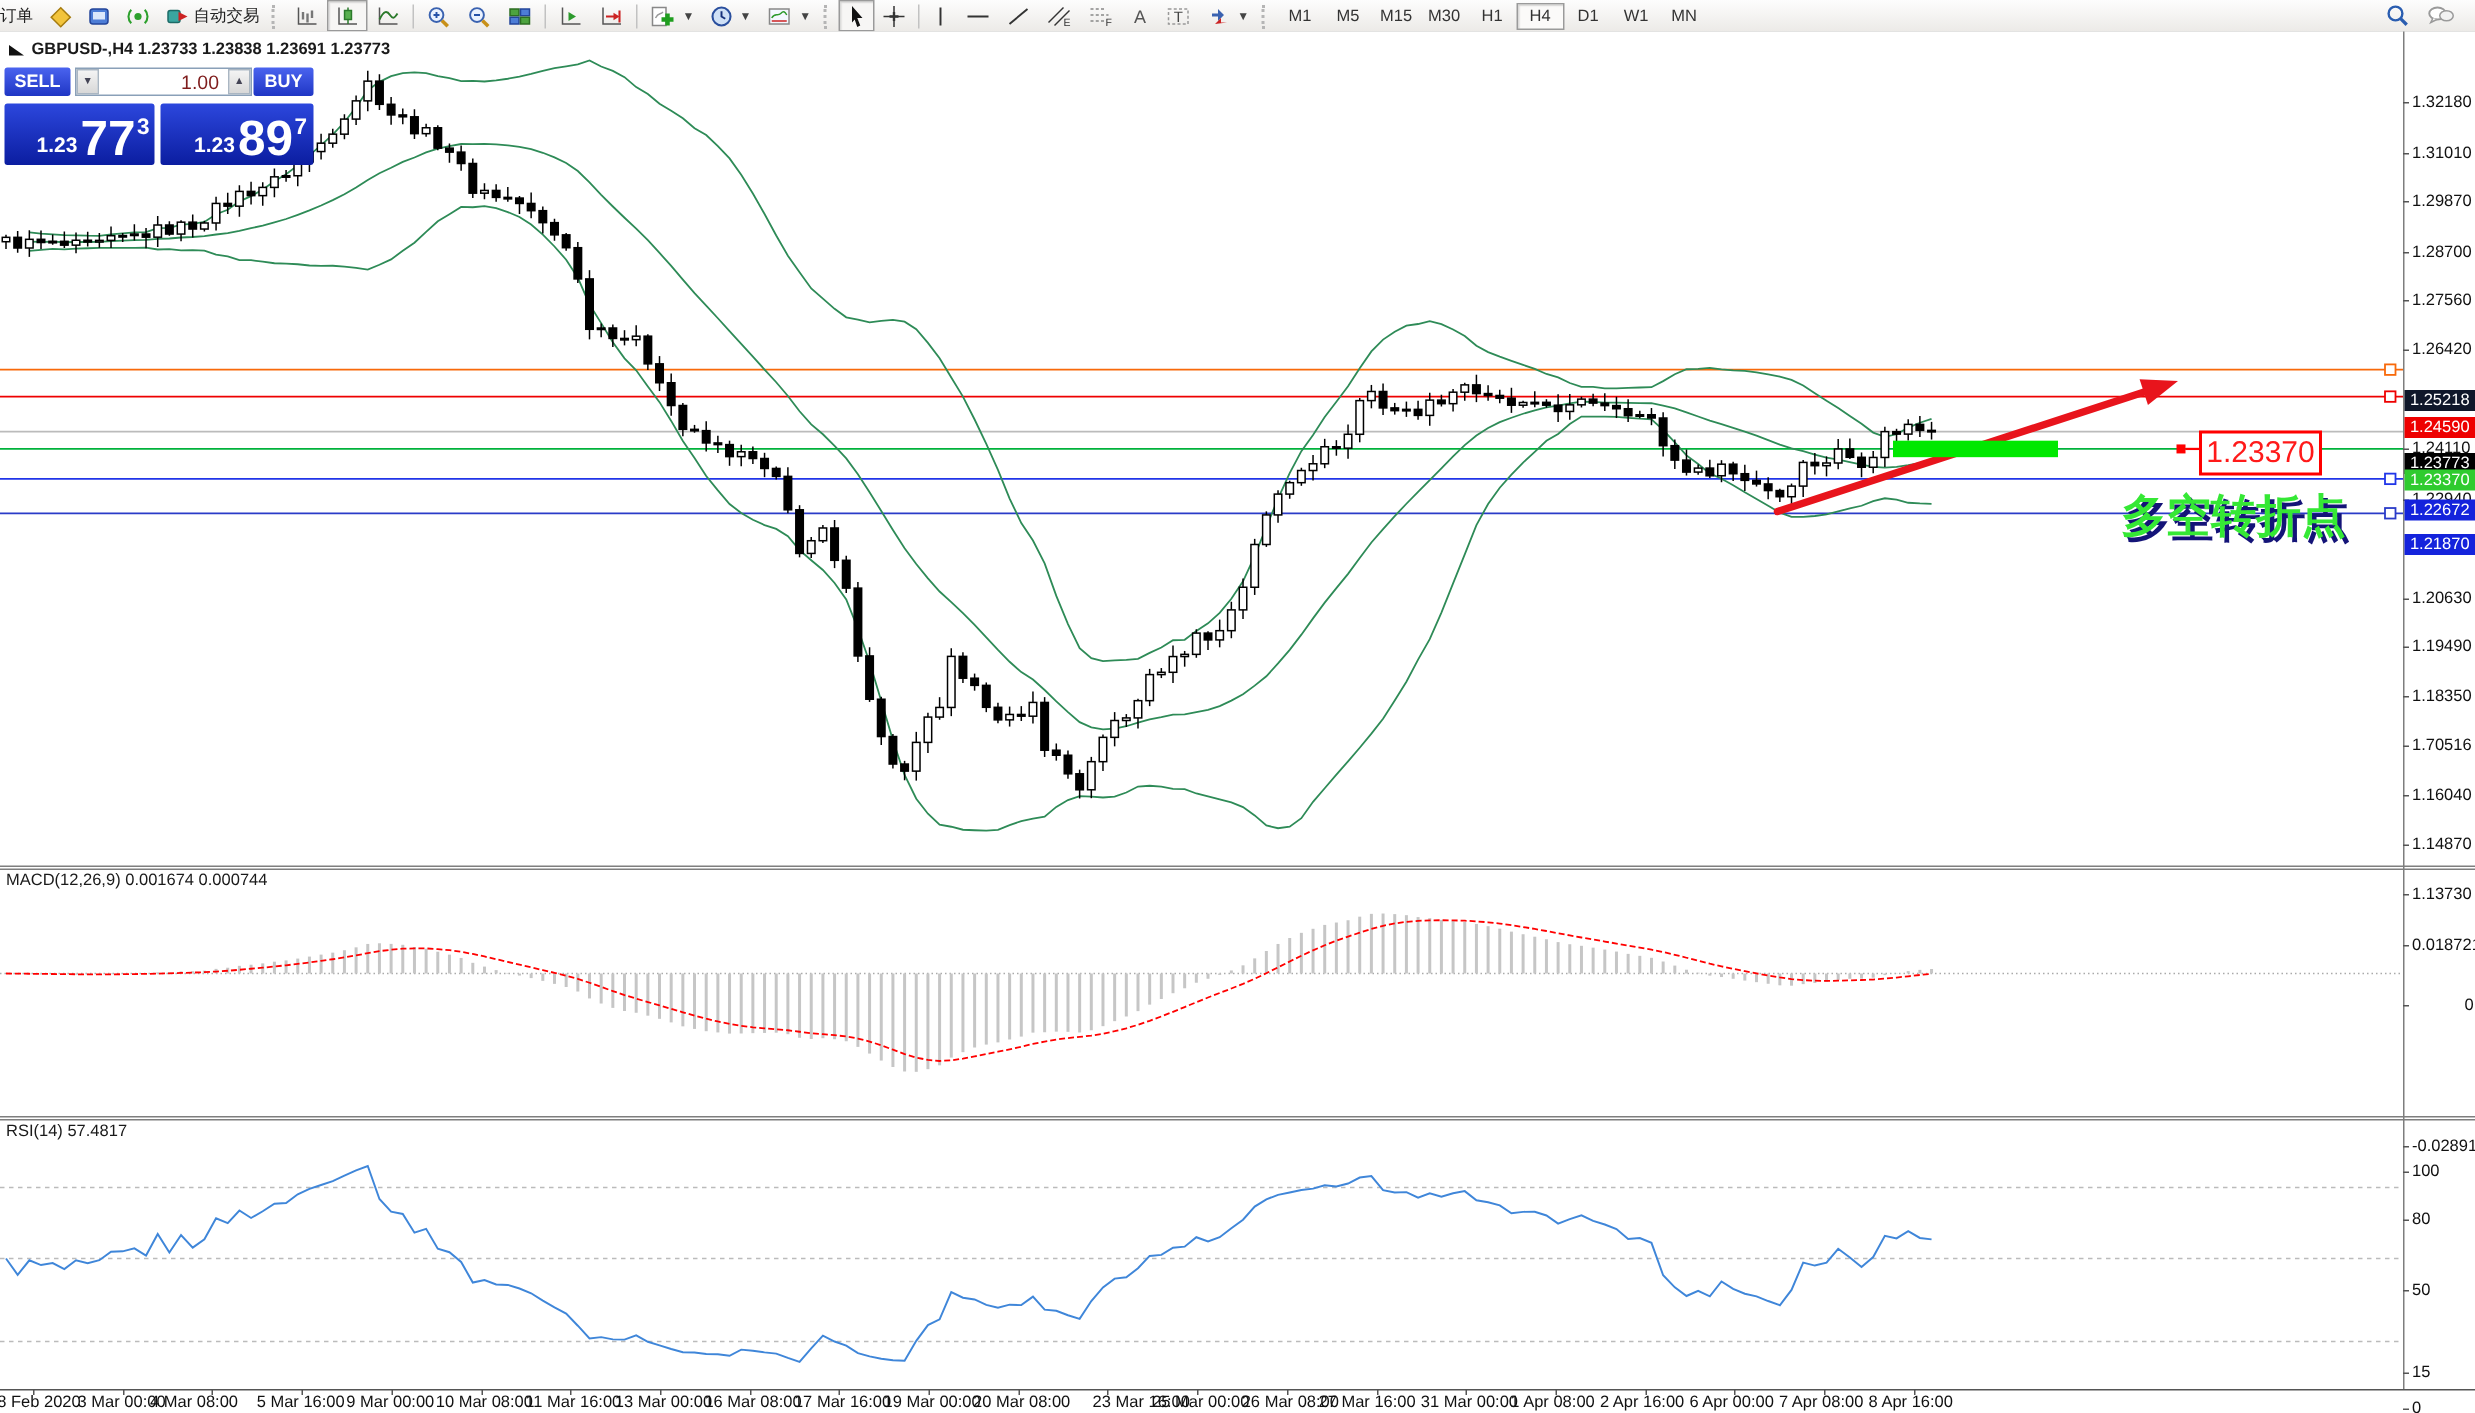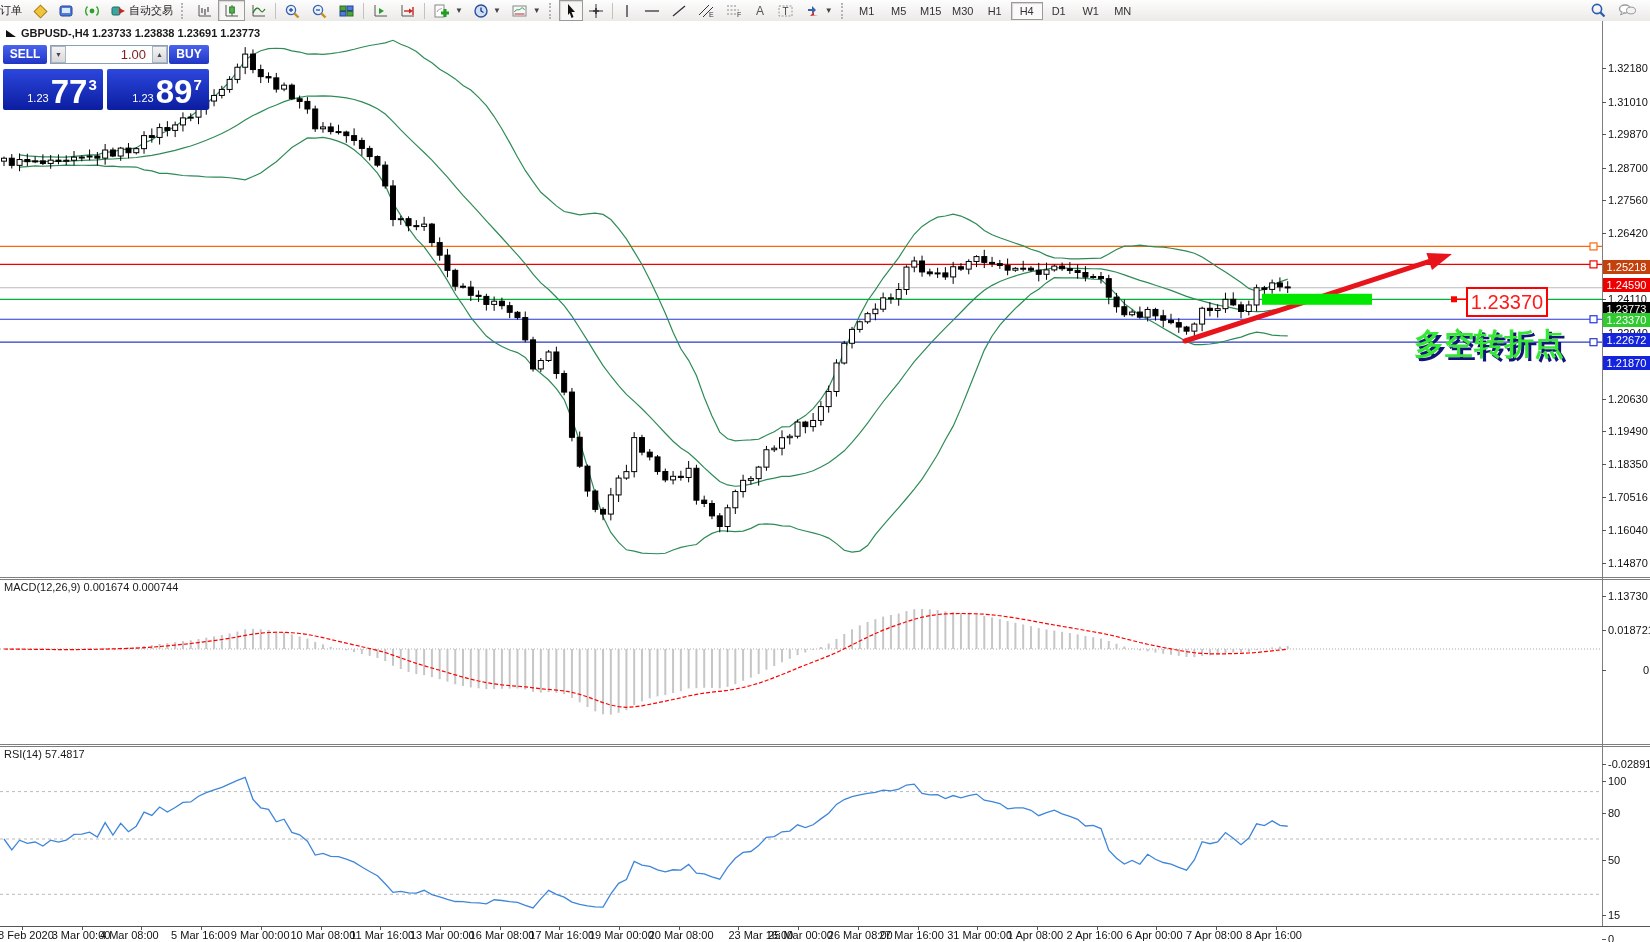--- a/index.html
+++ b/index.html
@@ -39,21 +39,21 @@
   .tp-btn{position:absolute;top:0;height:19px;line-height:19px;text-align:center;
      color:#fff;font-size:12px;font-weight:bold;
      background:linear-gradient(#4a63ef,#1f36c4);border-radius:2px;}
   #tp-vol{position:absolute;left:47px;top:0;width:116px;height:17px;background:#fff;
      border:1px solid #8aa0b8;display:flex;align-items:center;}
   #tp-vol .spin{width:15px;height:100%;background:linear-gradient(#f4f4f4,#d8d8d8);
      border:1px solid #aab6c2;box-sizing:border-box;display:flex;align-items:center;justify-content:center;font-size:7px;color:#445;}
   #tp-vol .val{flex:1;text-align:right;padding-right:6px;font-size:13px;color:#7f1d1d;}
   .tp-price{position:absolute;top:24px;height:38px;color:#fff;border-radius:2px;
      background:linear-gradient(#2c47dd,#0b1da0);display:flex;align-items:flex-end;justify-content:center;padding-bottom:3px;}
-  .tp-price .pref{font-size:11px;font-weight:normal;margin:0 2px 3px 18px;}
+  .tp-price .pref{font-size:14px;font-weight:bold;margin:0 2px 3px 18px;}
   .tp-price .big{font-size:33px;font-weight:bold;line-height:30px;}
   .tp-price .sup{font-size:15px;font-weight:bold;margin:0 0 14px 1px;}
   
   #price-box{position:absolute;border:2px solid #ff0000;background:#fff;color:#ff1a1a;
      font-size:20px;text-align:center;}
   #turning-point{position:absolute;font-weight:bold;white-space:nowrap;}
   .icon-svg{display:block;}
 </style>
 </head>
 <body>
@@ -850,21 +850,21 @@
         <div class="axis-tick" style="top:442.8621399176956px;"></div>
         <div class="axis-label" style="top:436.8621399176956px;">1.18350</div>
         <div class="axis-tick" style="top:476.3251028806587px;"></div>
         <div class="axis-label" style="top:470.3251028806587px;">1.70516</div>
         <div class="axis-tick" style="top:508.9300411522632px;"></div>
         <div class="axis-label" style="top:502.9300411522632px;">1.16040</div>
         <div class="axis-tick" style="top:542.3930041152263px;"></div>
         <div class="axis-label" style="top:536.3930041152263px;">1.14870</div>
         <div class="axis-tick" style="top:574.9979423868315px;"></div>
         <div class="axis-label" style="top:568.9979423868315px;">1.13730</div>
-        <div class="badge" style="top:239.43168724279815px;background:#c2410c;color:#ffffff;">1.25218</div>
+        <div class="badge" style="top:239.43168724279815px;background:#0f172a;color:#ffffff;">1.25218</div>
         <div class="badge" style="top:257.3930041152263px;background:#ee0000;color:#ffffff;">1.24590</div>
         <div class="badge" style="top:280.7598765432099px;background:#000000;color:#ffffff;">1.23773</div>
         <div class="badge" style="top:292.28600823045264px;background:#2fcb2f;color:#ffffff;">1.23370</div>
         <div class="badge" style="top:312.2493827160493px;background:#1423dc;color:#ffffff;">1.22672</div>
         <div class="badge" style="top:335.18724279835425px;background:#1423dc;color:#ffffff;">1.21870</div>
         <div class="axis-tick" style="top:609px;"></div>
         <div class="axis-label" style="top:603px;">0.018721</div>
         <div class="axis-tick" style="top:649px;"></div>
         <div class="axis-label" style="top:643px;padding-left:35px;">0.00</div>
         <div class="axis-tick" style="top:743px;"></div>

